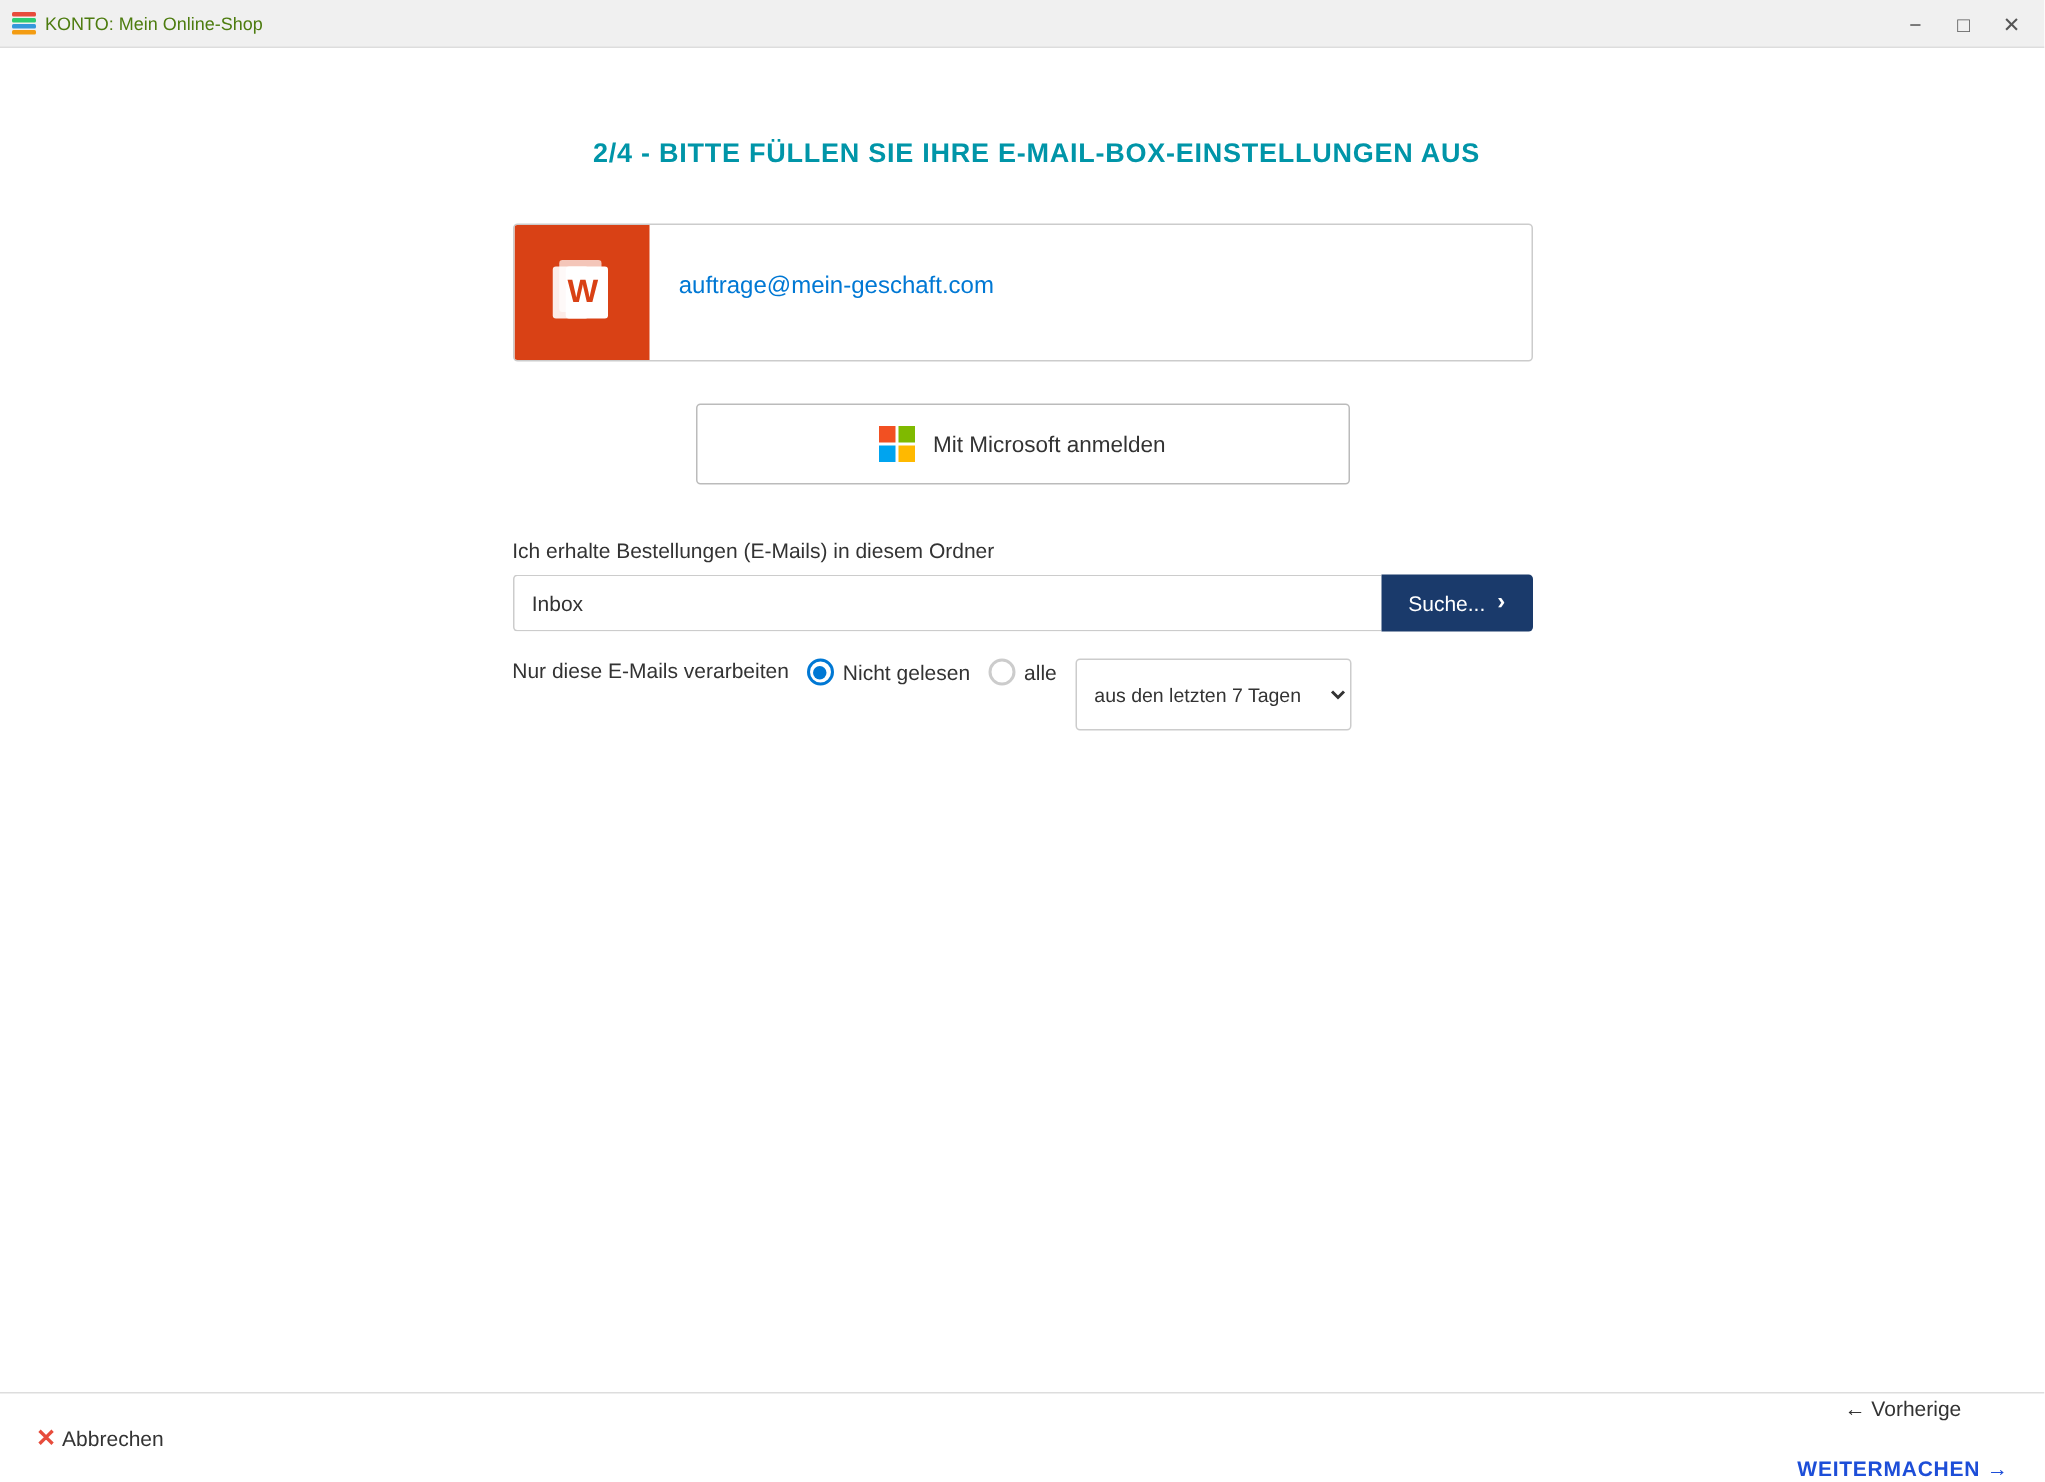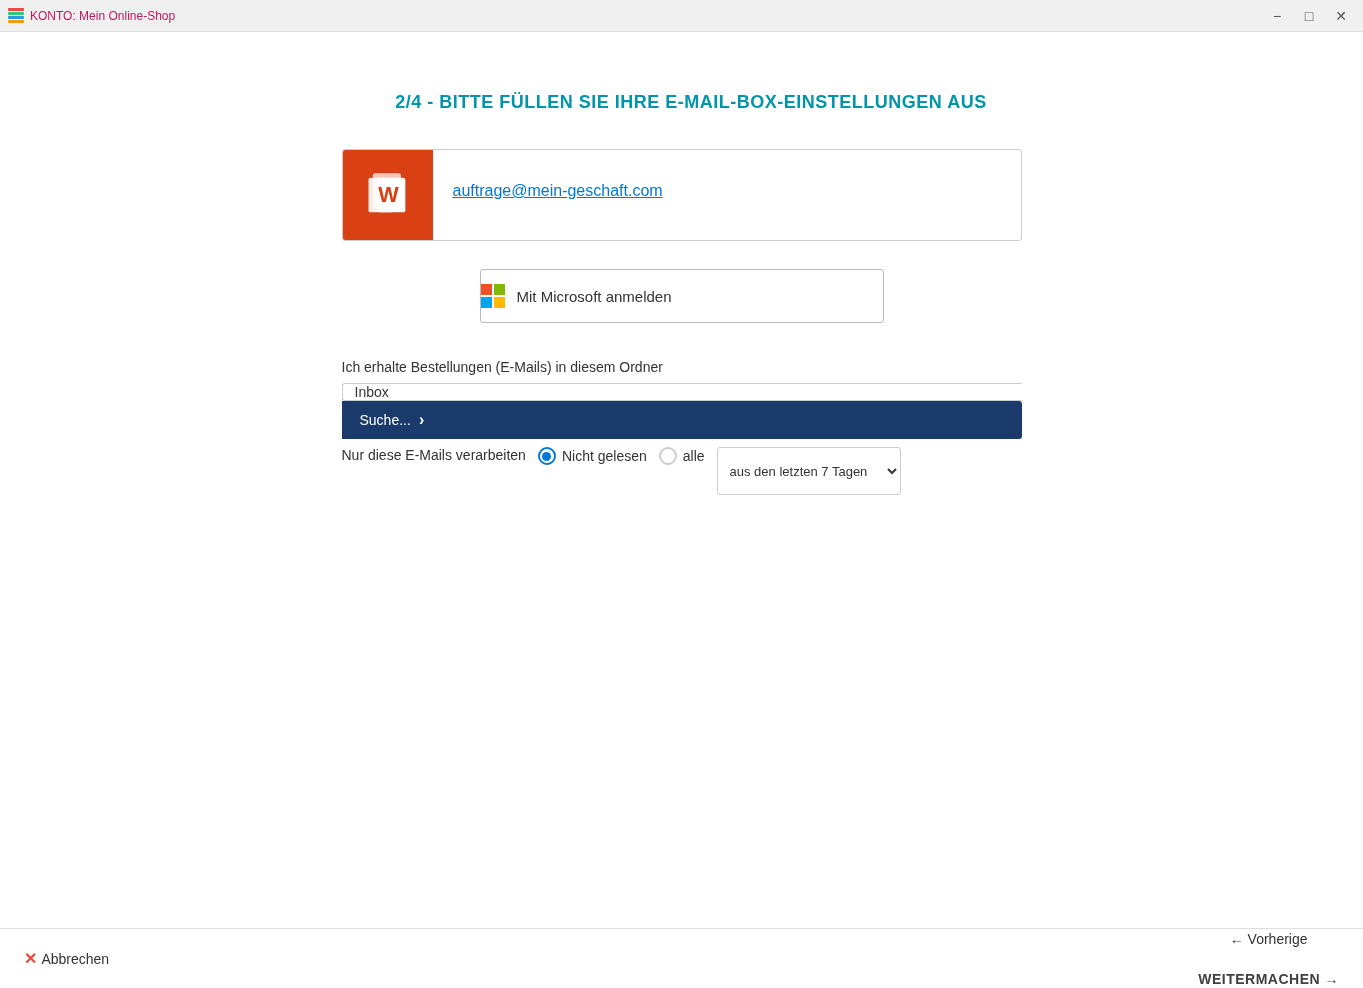--- a/index.html
+++ b/index.html
@@ -39,21 +39,21 @@
     .title-bar-icon .bar {
       height: 3px;
       border-radius: 1px;
     }
     .bar1 { background: #e74c3c; width: 100%; }
     .bar2 { background: #2ecc71; width: 100%; }
     .bar3 { background: #3498db; width: 100%; }
     .bar4 { background: #f39c12; width: 100%; }
     .title-bar-title {
       font-size: 12px;
-      color: #be185d;
+      color: #4d7c0f;
     }
     .title-bar-controls {
       display: flex;
       align-items: center;
       gap: 4px;
     }
     .title-btn {
       width: 28px;
       height: 20px;
       background: none;
@@ -113,39 +113,38 @@
       height: 52px;
     }
     .account-card-info {
       padding: 16px 20px;
     }
     .account-email {
       font-size: 16px;
       color: #0078d4;
       font-weight: 400;
       margin-bottom: 8px;
-      text-decoration: underline;
     }
     .account-desc {
       font-size: 13px;
       color: #444;
       line-height: 1.4;
     }
 
     
     .ms-signin-btn {
-      width: 404px;
+      width: 436px;
       height: 54px;
       border: 1.5px solid #bbb;
       border-radius: 3px;
       background: #fff;
       cursor: pointer;
       display: flex;
       align-items: center;
-      justify-content: flex-start;
+      justify-content: center;
       gap: 12px;
       margin-bottom: 36px;
       font-size: 15px;
       color: #333;
       font-family: 'Segoe UI', Arial, sans-serif;
       font-weight: 400;
     }
     .ms-logo {
       width: 24px;
       height: 24px;
@@ -164,22 +163,21 @@
       width: 680px;
     }
     .folder-label {
       font-size: 14px;
       color: #333;
       margin-bottom: 8px;
     }
     .folder-row {
       display: flex;
       gap: 0;
-      margin-bottom: 8px;
-      flex-direction: column;
+      margin-bottom: 18px;
     }
     .folder-input {
       flex: 1;
       height: 38px;
       border: 1px solid #ccc;
       border-right: none;
       border-radius: 3px 0 0 3px;
       padding: 0 12px;
       font-size: 14px;
       color: #333;
@@ -302,21 +300,21 @@
       cursor: pointer;
       font-family: 'Segoe UI', Arial, sans-serif;
       display: flex;
       align-items: center;
       gap: 4px;
     }
     .next-btn {
       background: none;
       border: none;
       font-size: 14px;
-      color: #404040;
+      color: #1d4ed8;
       font-weight: 600;
       cursor: pointer;
       font-family: 'Segoe UI', Arial, sans-serif;
       display: flex;
       align-items: center;
       gap: 4px;
       letter-spacing: 0.5px;
     }
   </style>
 </head>

